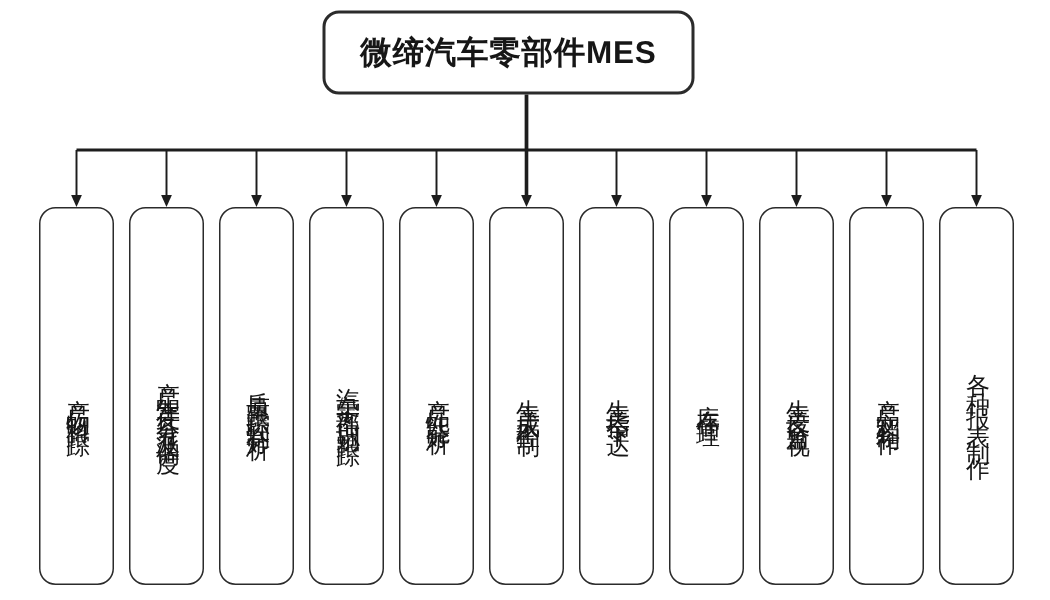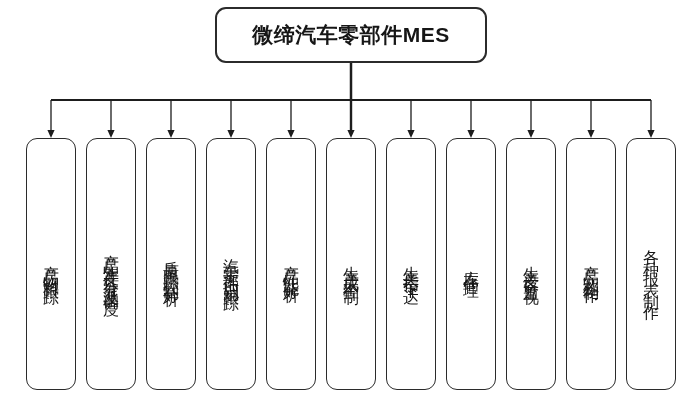--- a/index.html
+++ b/index.html
@@ -8,21 +8,21 @@
     width: 700px;
     height: 400px;
     background: var(--bg, #ffffff);
     font-family: "Liberation Sans", sans-serif;
     overflow: hidden;
   }
   .title-box {
     position: absolute;
     left: 215px;
     top: 7px;
-    width: 272px;
+    width: 248px;
     height: 56px;
     box-sizing: border-box;
     border: 2px solid var(--border, #2b2b2b);
     border-radius: 11px;
     background: var(--bg, #ffffff);
     display: flex;
     align-items: center;
     justify-content: center;
     font-size: 21px;
     font-weight: 600;

